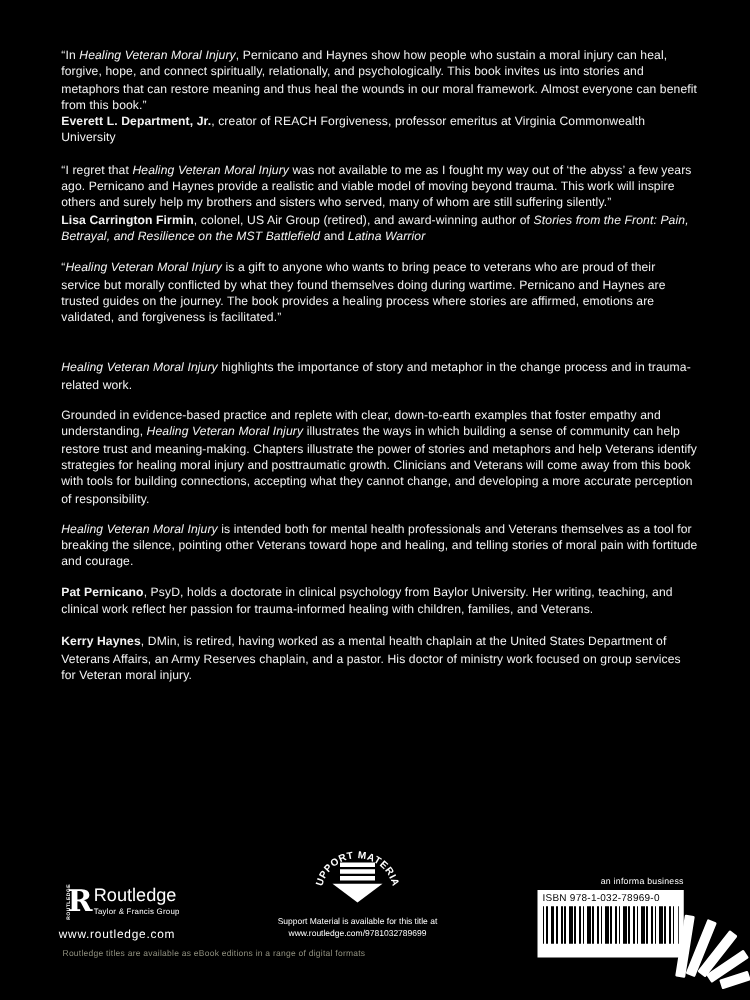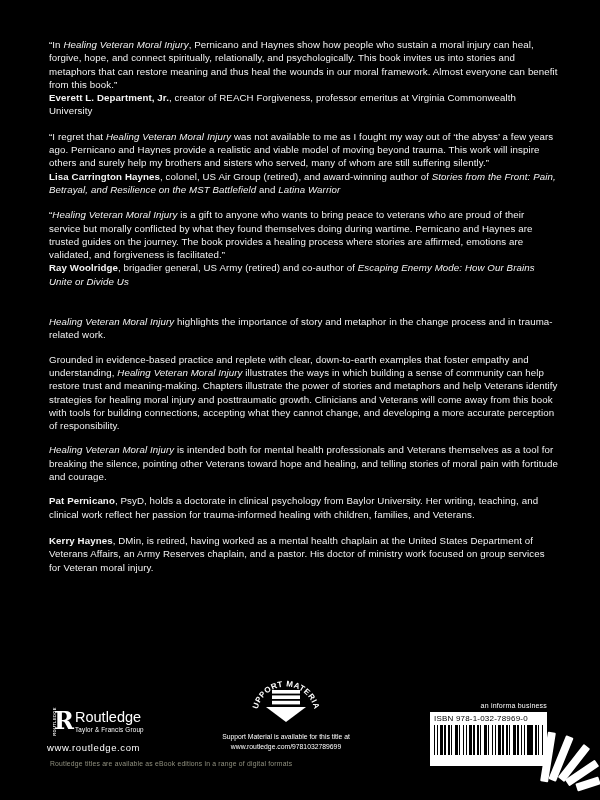--- a/index.html
+++ b/index.html
@@ -66,26 +66,25 @@
 
   <div class="content">
 
     <div class="quote-block">
       <div class="blk"><span>“In </span><span class="it">Healing Veteran Moral Injury</span><span>, Pernicano and Haynes show how people who sustain a moral injury can heal, forgive, hope, and connect spiritually, relationally, and psychologically. This book invites us into stories and metaphors that can restore meaning and thus heal the wounds in our moral framework. Almost everyone can benefit from this book.”</span></div>
       <div class="blk quote-attr"><span class="bd">Everett L. Department, Jr.</span><span>, creator of REACH Forgiveness, professor emeritus at Virginia Commonwealth University</span></div>
     </div>
 
     <div class="quote-block">
       <div class="blk"><span>“I regret that </span><span class="it">Healing Veteran Moral Injury</span><span> was not available to me as I fought my way out of ‘the abyss’ a few years ago. Pernicano and Haynes provide a realistic and viable model of moving beyond trauma. This work will inspire others and surely help my brothers and sisters who served, many of whom are still suffering silently.”</span></div>
-      <div class="blk quote-attr"><span class="bd">Lisa Carrington Haynes</span><span>, colonel, US Air Group (retired), and award-winning author of </span><span class="it">Stories from the Front: Pain, Betrayal, and Resilience on the MST Battlefield</span><span> and </span><span class="it">Latina Warrior</span></div>
+      <div class="blk quote-attr"><span class="bd">Lisa Carrington Firmin</span><span>, colonel, US Air Group (retired), and award-winning author of </span><span class="it">Stories from the Front: Pain, Betrayal, and Resilience on the MST Battlefield</span><span> and </span><span class="it">Latina Warrior</span></div>
     </div>
 
     <div class="quote-block">
       <div class="blk"><span>“</span><span class="it">Healing Veteran Moral Injury</span><span> is a gift to anyone who wants to bring peace to veterans who are proud of their service but morally conflicted by what they found themselves doing during wartime. Pernicano and Haynes are trusted guides on the journey. The book provides a healing process where stories are affirmed, emotions are validated, and forgiveness is facilitated.”</span></div>
-      <div class="blk quote-attr"><span class="bd">Ray Woolridge</span><span>, brigadier general, US Army (retired) and co-author of </span><span class="it">Escaping Enemy Mode: How Our Brains Unite or Divide Us</span></div>
     </div>
 
     <div class="desc">
       <div class="blk"><span class="it">Healing Veteran Moral Injury</span><span> highlights the importance of story and metaphor in the change process and in trauma-related work.</span></div>
       <div class="blk"><span>Grounded in evidence-based practice and replete with clear, down-to-earth examples that foster empathy and understanding, </span><span class="it">Healing Veteran Moral Injury</span><span> illustrates the ways in which building a sense of community can help restore trust and meaning-making. Chapters illustrate the power of stories and metaphors and help Veterans identify strategies for healing moral injury and posttraumatic growth. Clinicians and Veterans will come away from this book with tools for building connections, accepting what they cannot change, and developing a more accurate perception of responsibility.</span></div>
       <div class="blk"><span class="it">Healing Veteran Moral Injury</span><span> is intended both for mental health professionals and Veterans themselves as a tool for breaking the silence, pointing other Veterans toward hope and healing, and telling stories of moral pain with fortitude and courage.</span></div>
     </div>
 
     <div class="bios">
       <div class="blk"><span class="bd">Pat Pernicano</span><span>, PsyD, holds a doctorate in clinical psychology from Baylor University. Her writing, teaching, and clinical work reflect her passion for trauma-informed healing with children, families, and Veterans.</span></div>

